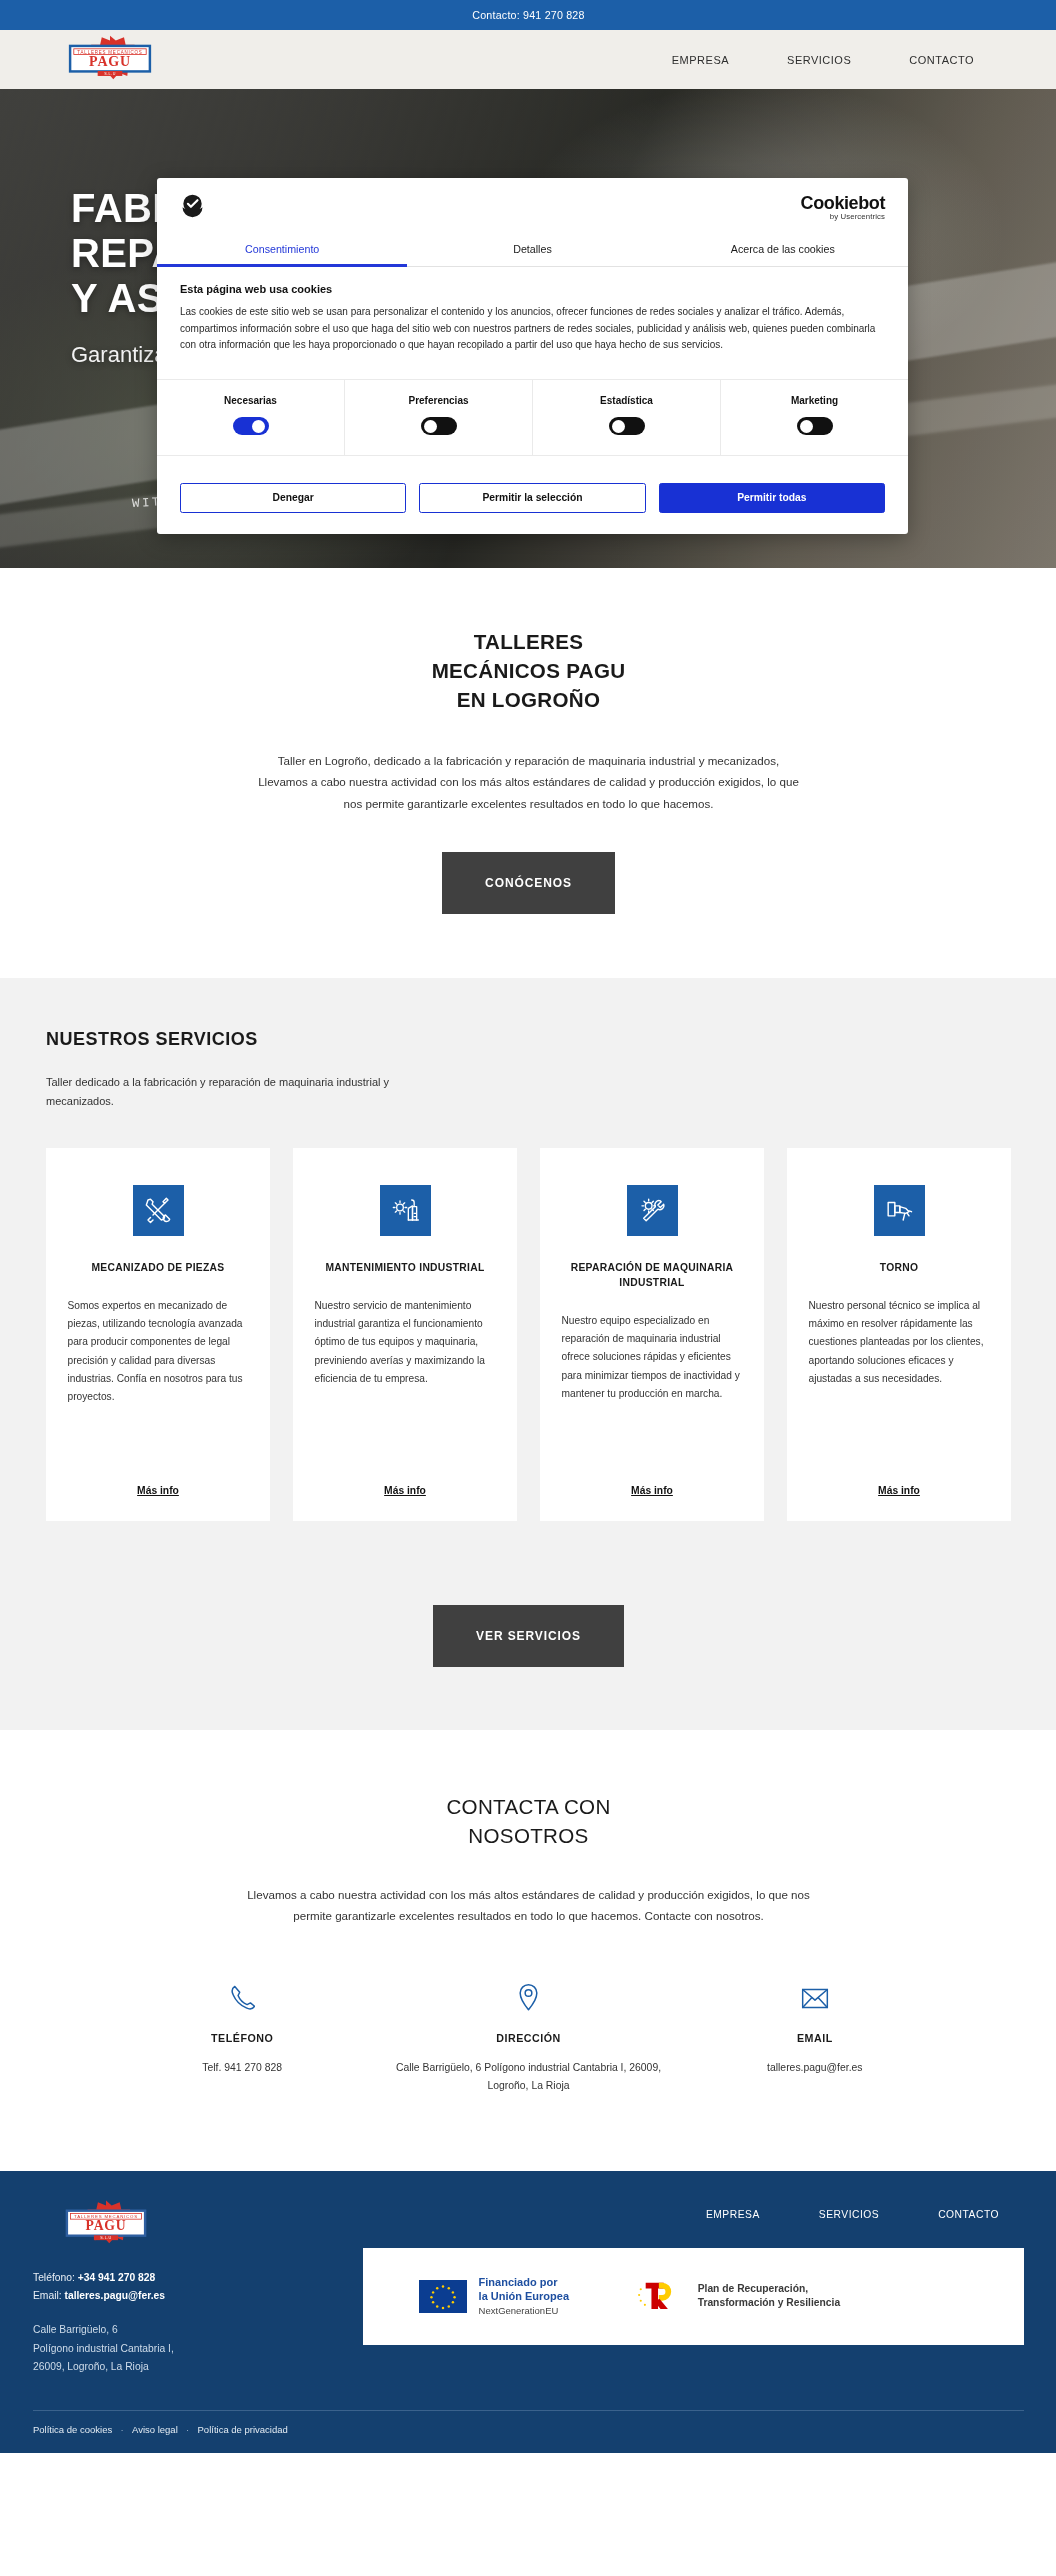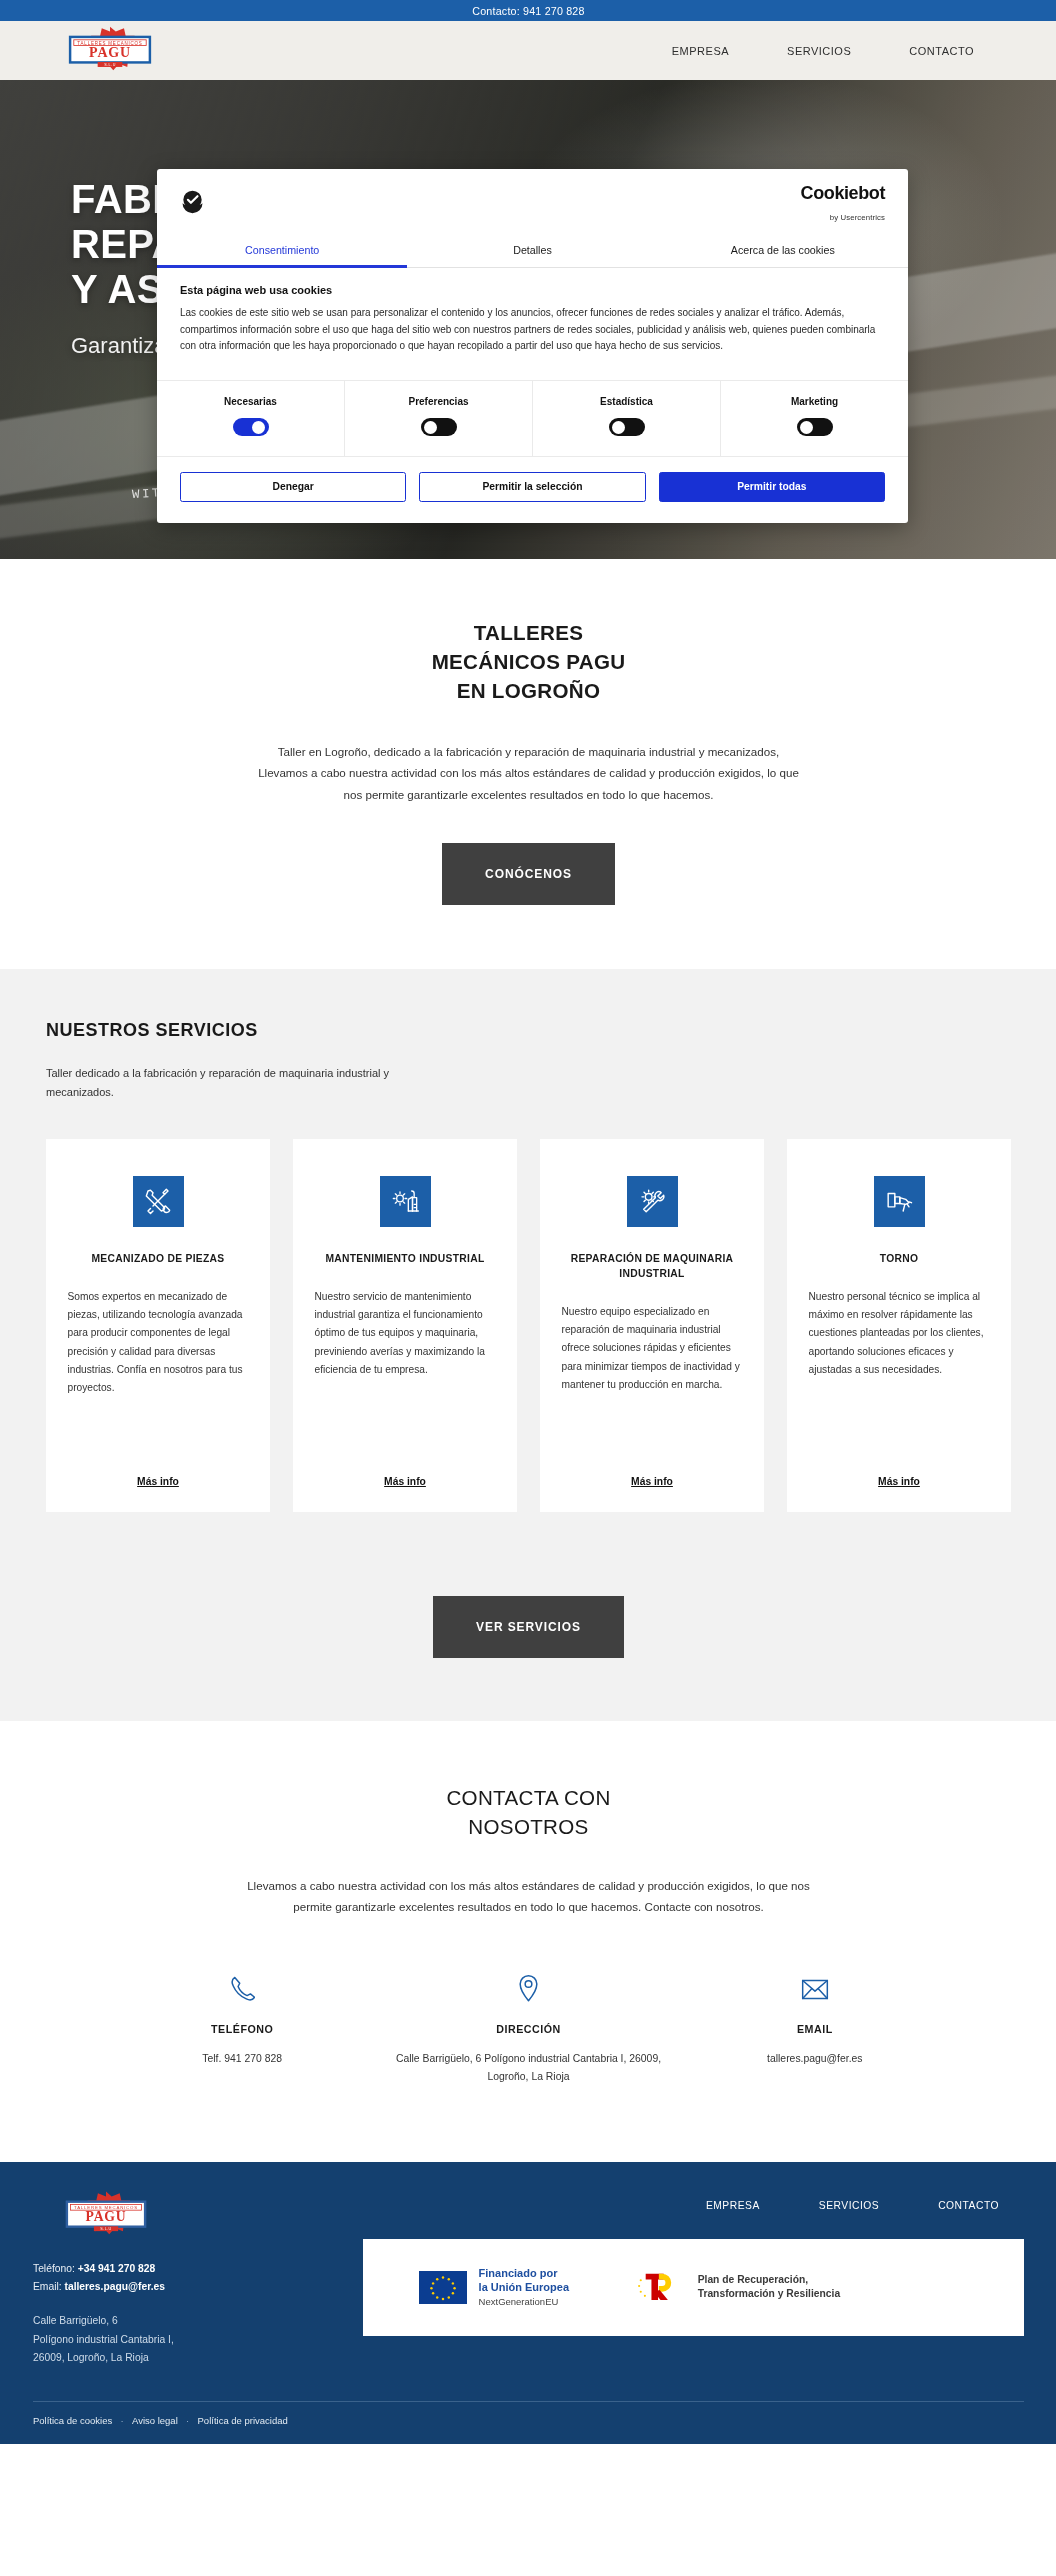--- a/index.html
+++ b/index.html
@@ -10,21 +10,21 @@
     background:#ffffff;
     color:#222;
     width:1057px;
     overflow-x:hidden;
   }
   .wrap { width:1057px; position:relative; }
 
   
   .topbar {
     background:#1c5fa8;
-    height:21px;
+    height:30px;
     display:flex;
     align-items:center;
     justify-content:center;
   }
   .topbar-text { color:#fff; font-size:10.7px; letter-spacing:0.2px; }
 
   
   .header {
     height:59px;
     background:#f0eeea;
@@ -131,21 +131,21 @@
     overflow:hidden;
   }
   .cookie-head {
     display:flex;
     align-items:center;
     justify-content:space-between;
     padding:15px 23px 11.6px 23px;
   }
   .cb-logo-wrap { display:flex; flex-direction:column; align-items:flex-end; }
   .cb-brand { font-size:18px; font-weight:700; color:#111; letter-spacing:-0.4px; line-height:1;}
-  .cb-brand-sub { font-size:7.8px; color:#333; margin-top:11px; letter-spacing:0.1px;}
+  .cb-brand-sub { font-size:7.8px; color:#333; margin-top:0; letter-spacing:0.1px;}
   .cookie-tabs {
     display:flex;
     border-bottom:0.8px solid #e2e2e2;
   }
   .cookie-tab {
     flex:1;
     text-align:center;
     padding:10.7px 0 10.7px 0;
     font-size:10.7px;
     color:#1a1a1a;
@@ -202,20 +202,21 @@
     flex:1;
     height:30px;
     border:1.2px solid #1831d4;
     border-radius:2.5px;
     background:#fff;
     color:#111;
     font-size:10.3px;
     font-weight:700;
     font-family:"Liberation Sans", sans-serif;
     cursor:pointer;
+    margin-top:12px;
   }
   .cb-btn.primary { background:#1831d4; color:#fff; border-color:#1831d4; }
 
   
   .intro { padding:59px 0 64px 0; text-align:center; background:#fff; }
   .intro h2 {
     font-size:20.6px;
     font-weight:700;
     color:#1a1a1a;
     line-height:1.42;

